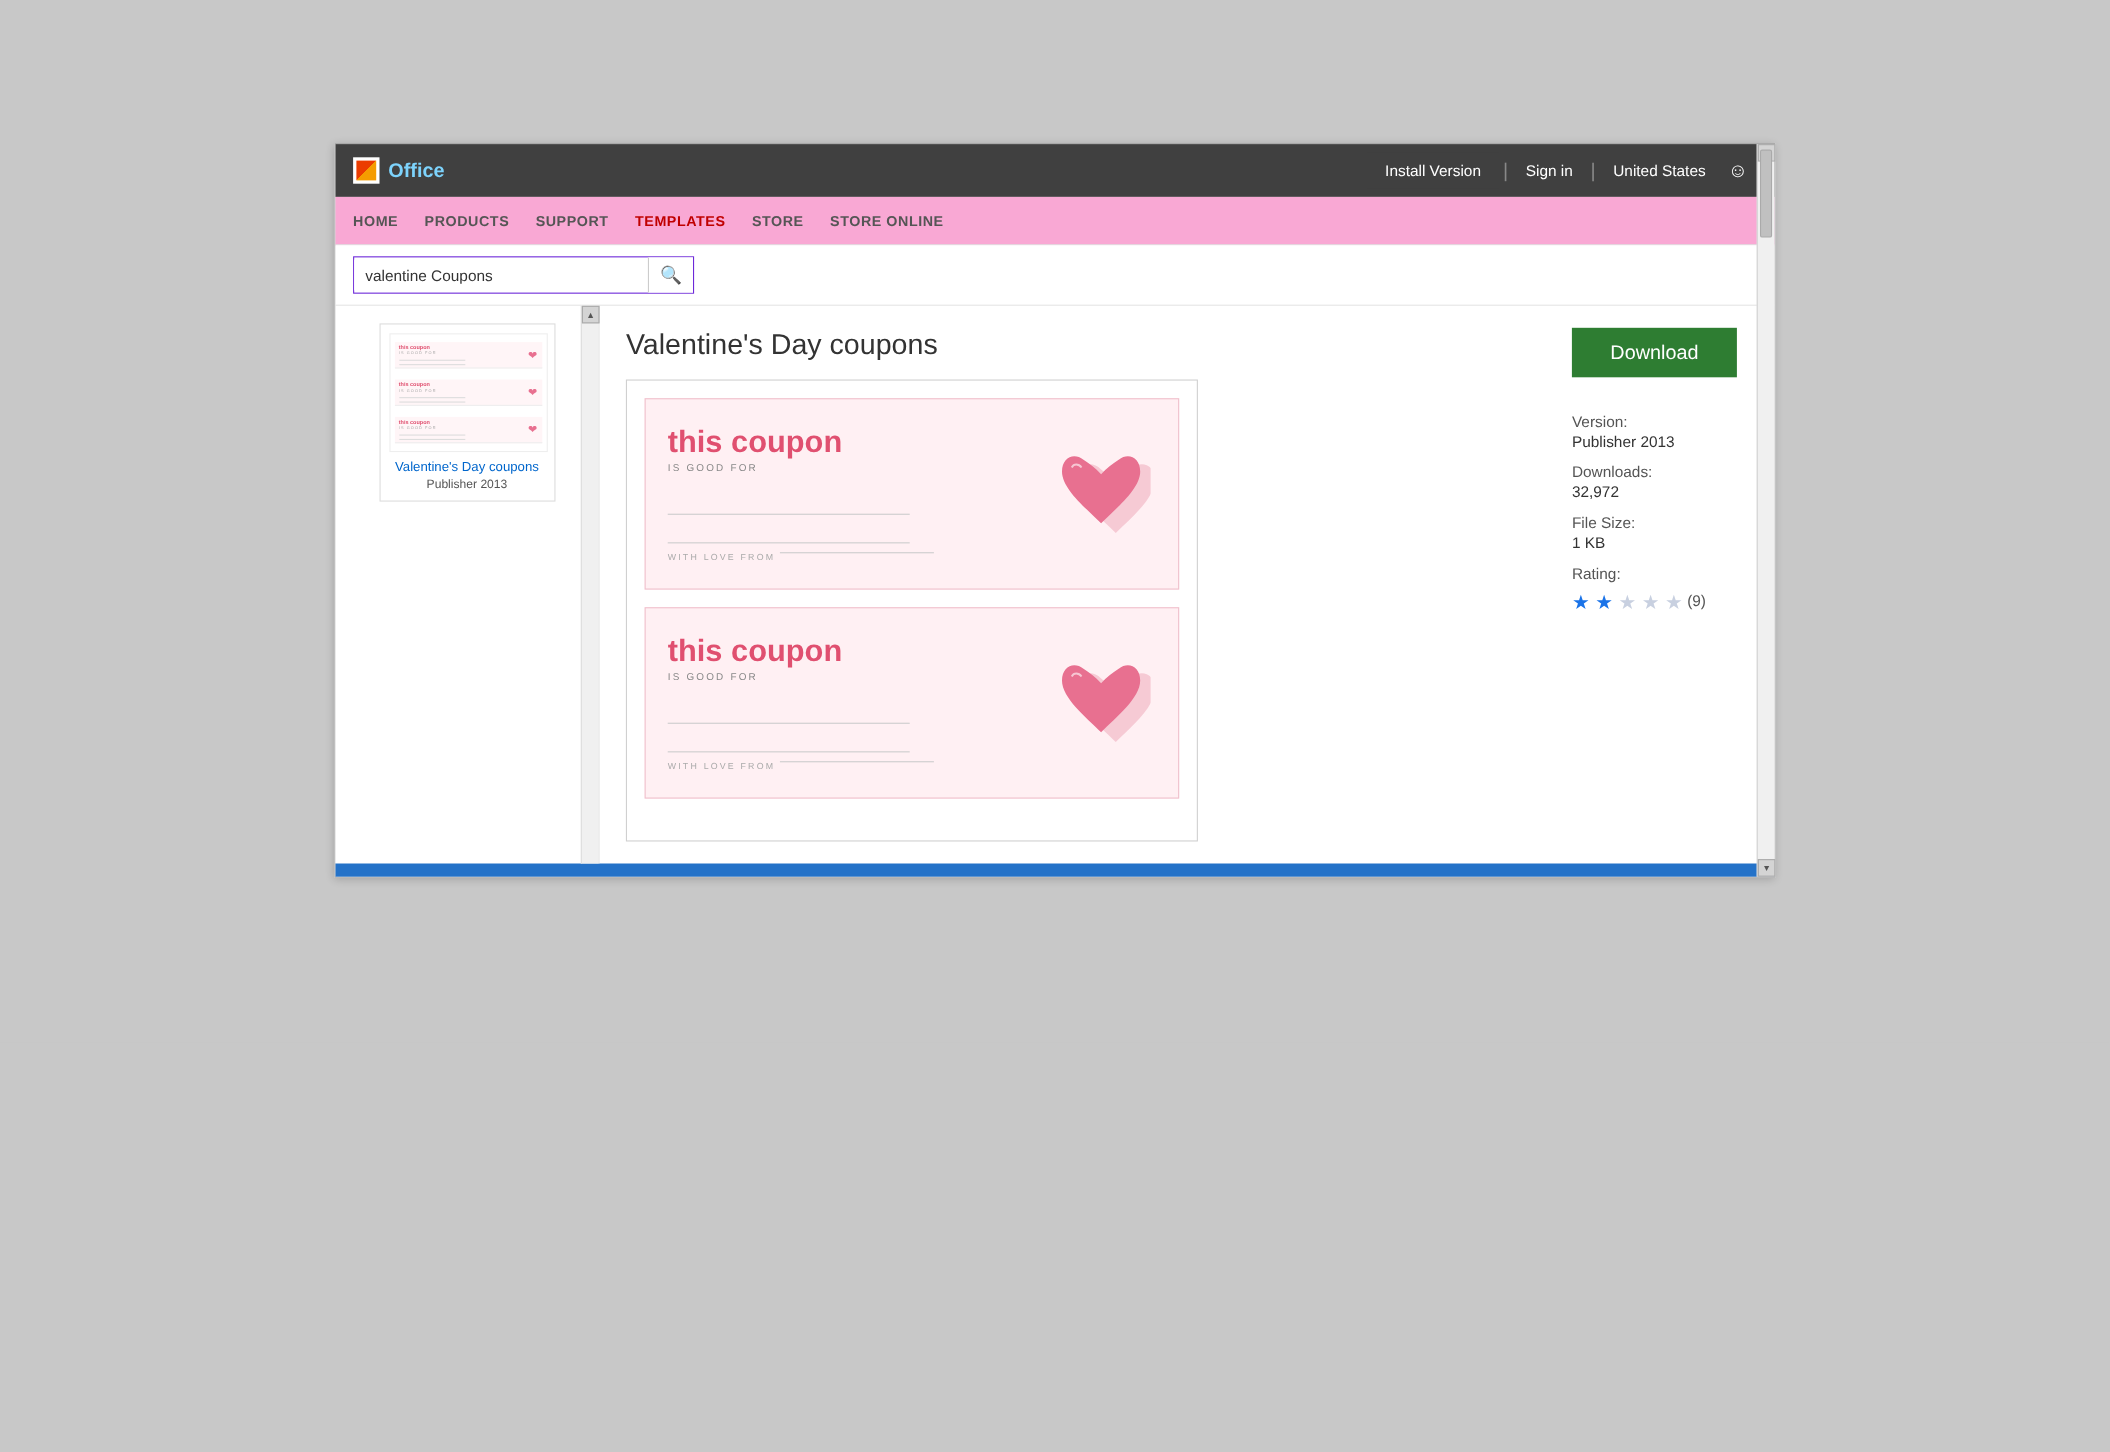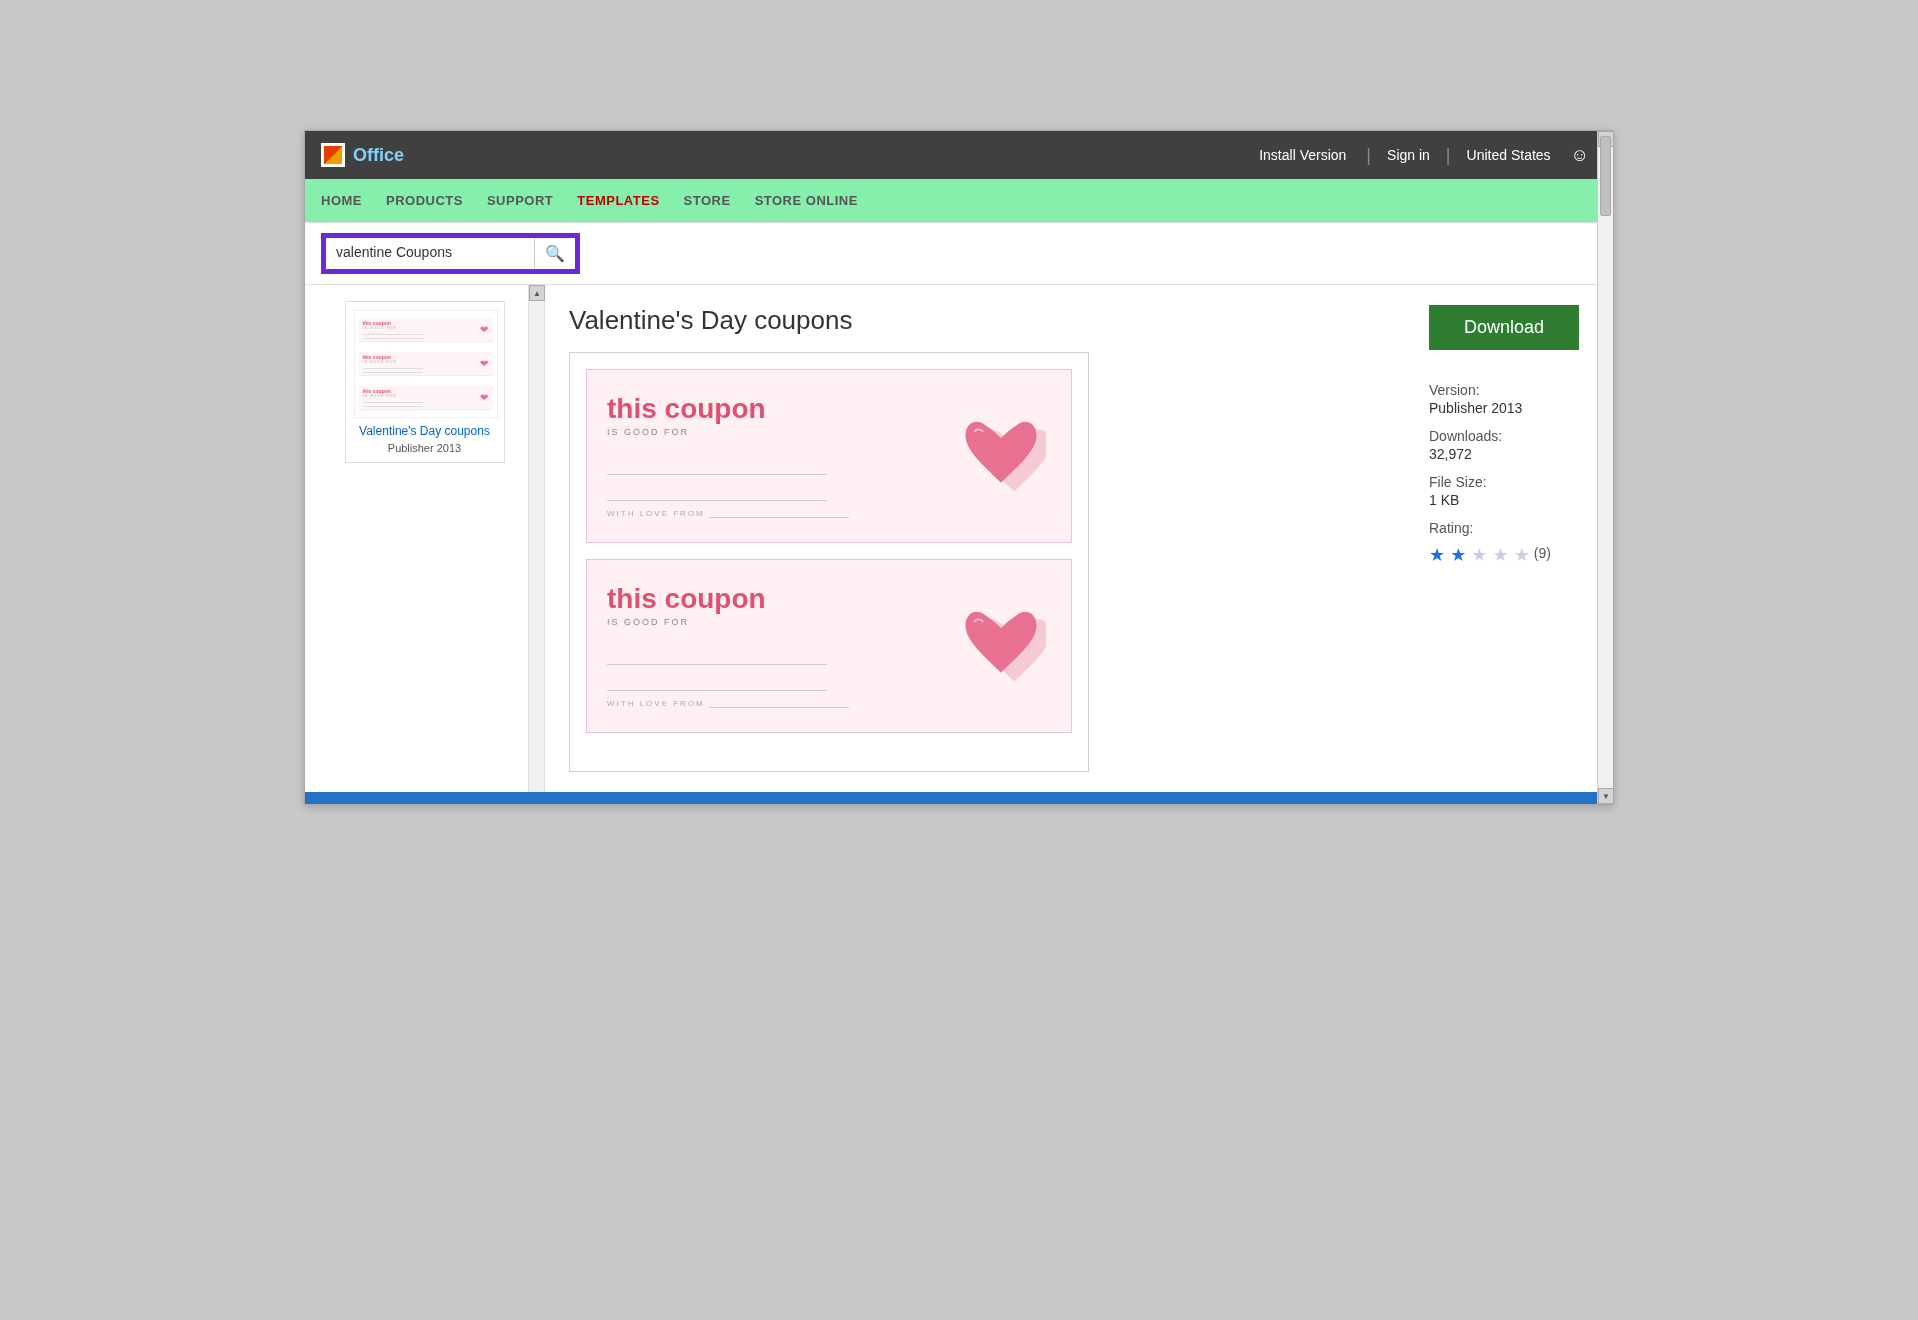--- a/index.html
+++ b/index.html
@@ -124,21 +124,21 @@
       background: none;
       border: none;
       color: #fff;
       font-size: 18px;
       padding: 8px 8px;
       cursor: pointer;
     }
 
     
     .nav-bar {
-      background: #86efac;
+      background: #f9a8d4;
       height: 44px;
       display: flex;
       align-items: center;
       padding: 2px 16px;
       border-bottom: 1px solid #e0e0e0;
       gap: 24px;
     }
 
     .nav-item {
       font-size: 13px;
@@ -156,23 +156,23 @@
 
     
     .search-bar {
       background: #fff;
       padding: 10px 16px;
       border-bottom: 1px solid #e0e0e0;
     }
 
     .search-input-wrapper {
       display: flex;
-      align-items: flex-start;
-      border: 5px solid #6d28d9;
-      width: 259px;
+      align-items: center;
+      border: 1px solid #6d28d9;
+      width: 310px;
     }
 
     .search-input {
       border: none;
       outline: none;
       padding: 6px 10px;
       font-size: 14px;
       width: 270px;
       color: #333;
     }
@@ -320,21 +320,21 @@
       height: 18px;
     }
 
     .with-love {
       font-size: 8px;
       color: #aaa;
       letter-spacing: 2px;
       text-transform: uppercase;
       margin-top: 8px;
       display: flex;
-      align-items: flex-end;
+      align-items: flex-start;
       gap: 4px;
     }
 
     .with-love-line {
       border-bottom: 1px solid #ccc;
       width: 140px;
       display: inline-block;
     }
 
     .coupon-heart-container {

